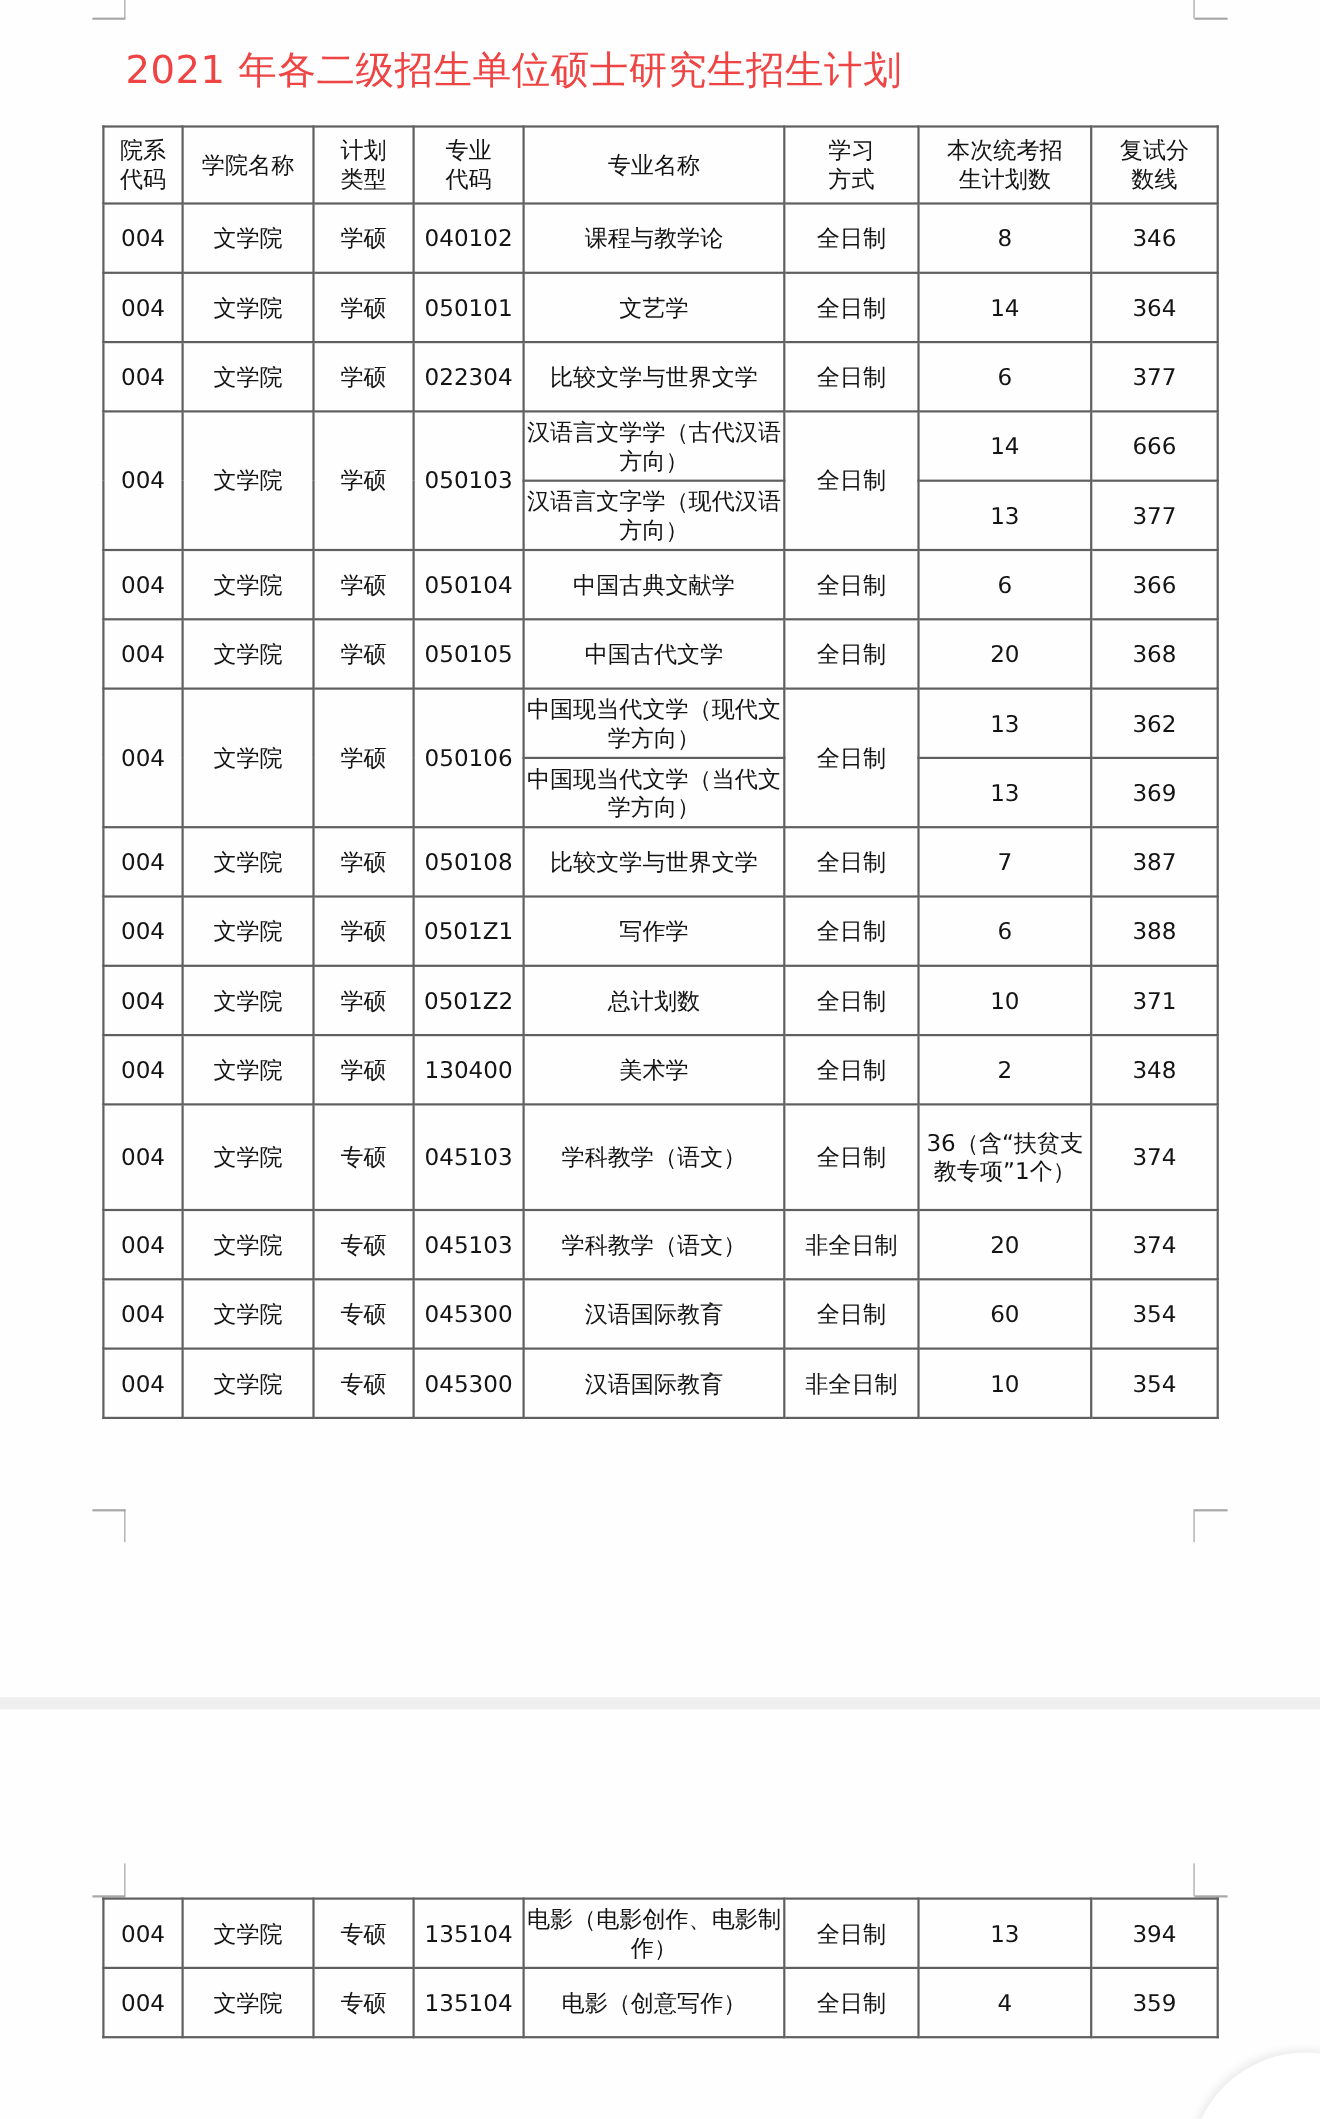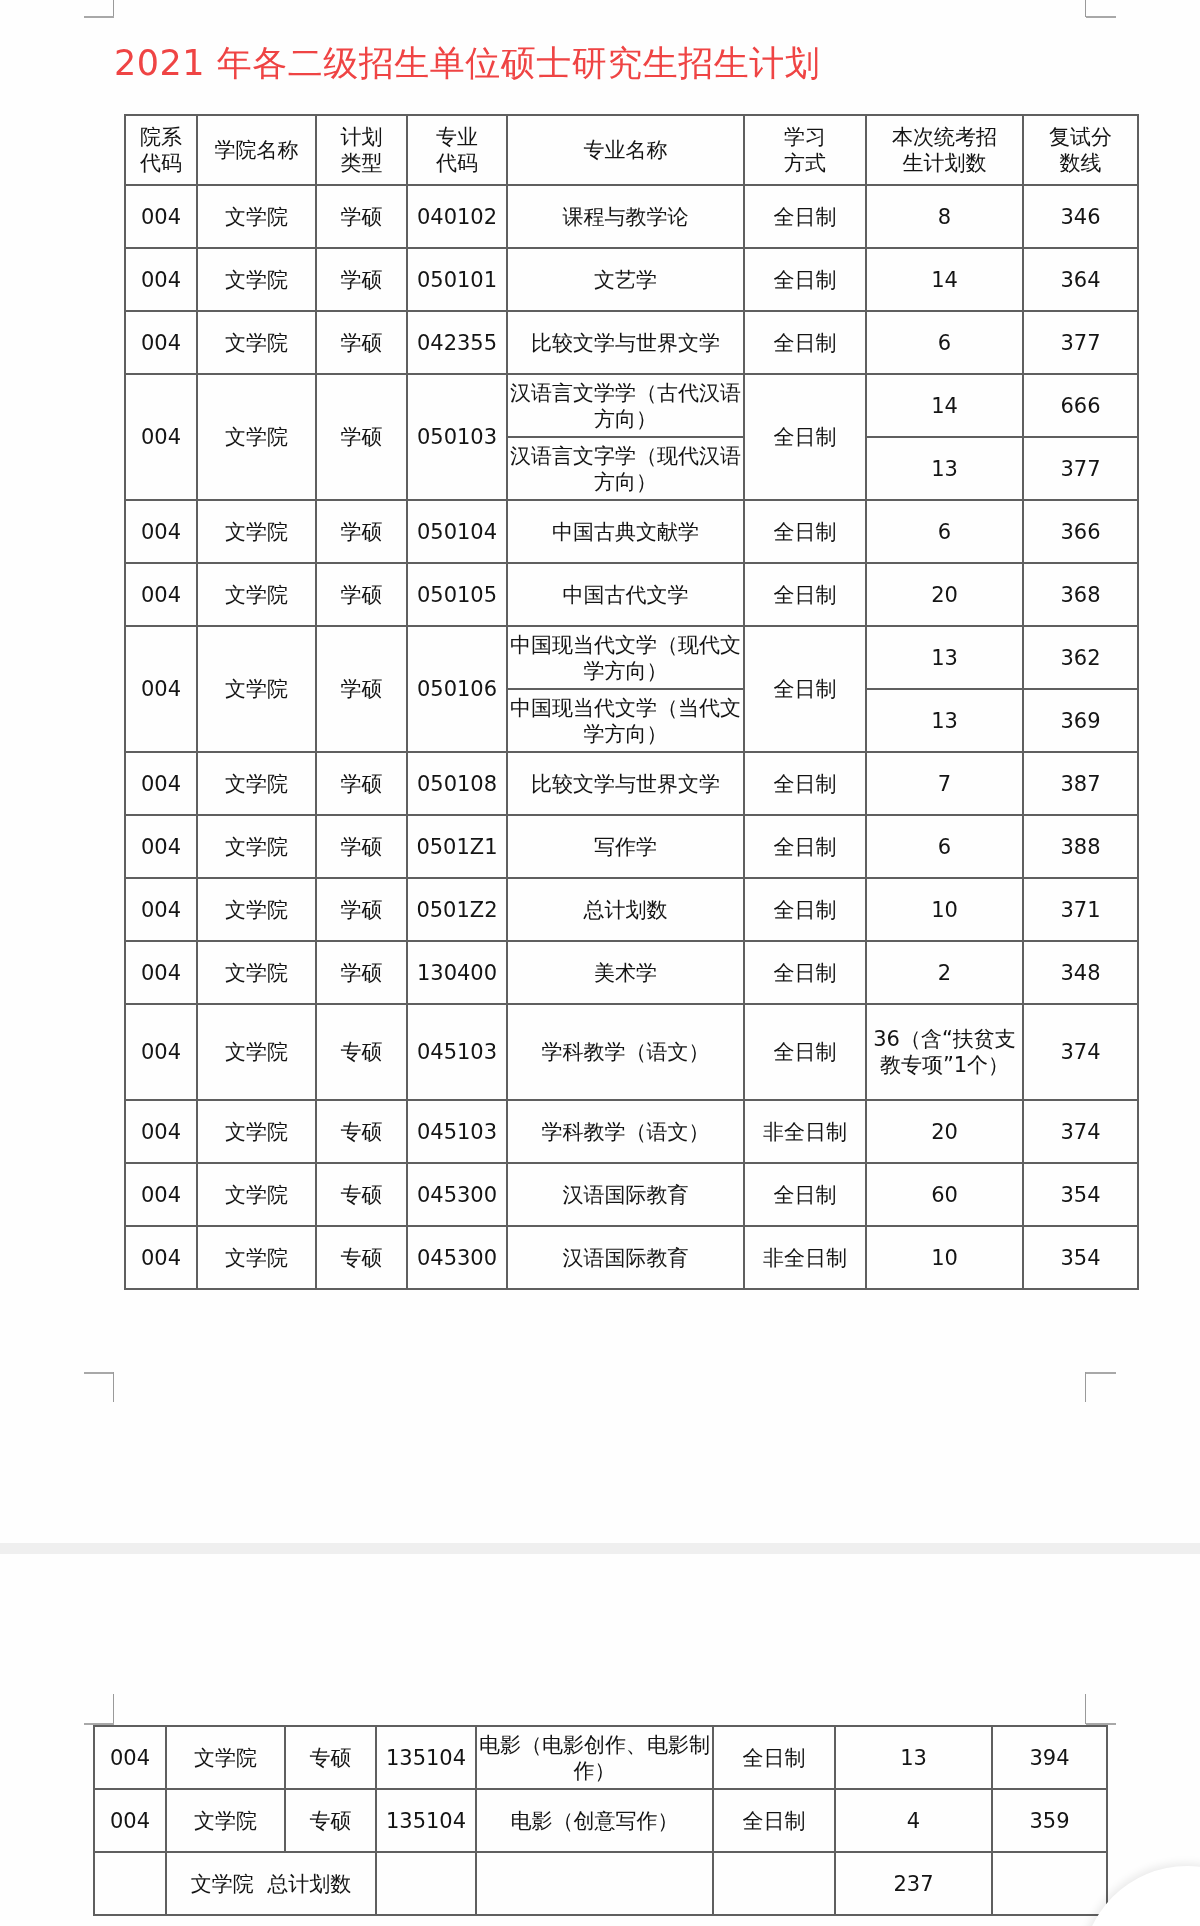--- a/index.html
+++ b/index.html
@@ -20,21 +20,21 @@
   table.doc {
     position: absolute; left: 93px; border-collapse: collapse; table-layout: fixed;
     font-size: 21px;
   }
   table.doc td, table.doc th {
     border: 2px solid #5f5f5f; text-align: center; vertical-align: middle;
     padding: 0 2px; line-height: 26px; font-weight: normal; color: #141414;
     word-break: break-all;
   }
   table.doc th { font-size: 21px; }
-  .t1 { top: 114px; margin-left: 31px; }
+  .t1 { top: 114px; }
   .t2 { top: 1725px; }
   .hdr td, .hdr th { height: 68px; }
   .r td { height: 61px; }
   .r.sub td { height: 61px; }
   .r.tall td { height: 94px; }
   .fab {
     position: absolute; left: 1082px; top: 1866px; width: 210px; height: 210px; border-radius: 50%;
     background: #ffffff; box-shadow: -2px -3px 8px rgba(0,0,0,0.08);
   }
 </style>
@@ -93,21 +93,21 @@
         <td>050101</td>
         <td>文艺学</td>
         <td>全日制</td>
         <td>14</td>
         <td>364</td>
       </tr>
       <tr class="r">
         <td>004</td>
         <td>文学院</td>
         <td>学硕</td>
-        <td>042355</td>
+        <td>022304</td>
         <td>比较文学与世界文学</td>
         <td>全日制</td>
         <td>6</td>
         <td>377</td>
       </tr>
       <tr class="r sub">
         <td rowspan="2">004</td>
         <td rowspan="2">文学院</td>
         <td rowspan="2">学硕</td>
         <td rowspan="2">050103</td>
@@ -276,25 +276,16 @@
       <tr class="r">
         <td>004</td>
         <td>文学院</td>
         <td>专硕</td>
         <td>135104</td>
         <td>电影（创意写作）</td>
         <td>全日制</td>
         <td>4</td>
         <td>359</td>
       </tr>
-      <tr class="r">
-        <td></td>
-        <td colspan="2" style="white-space:pre">文学院  总计划数</td>
-        <td></td>
-        <td></td>
-        <td></td>
-        <td>237</td>
-        <td></td>
-      </tr>
     </tbody>
 </table>
 
 <div class="fab"></div>
 
 </body></html>

